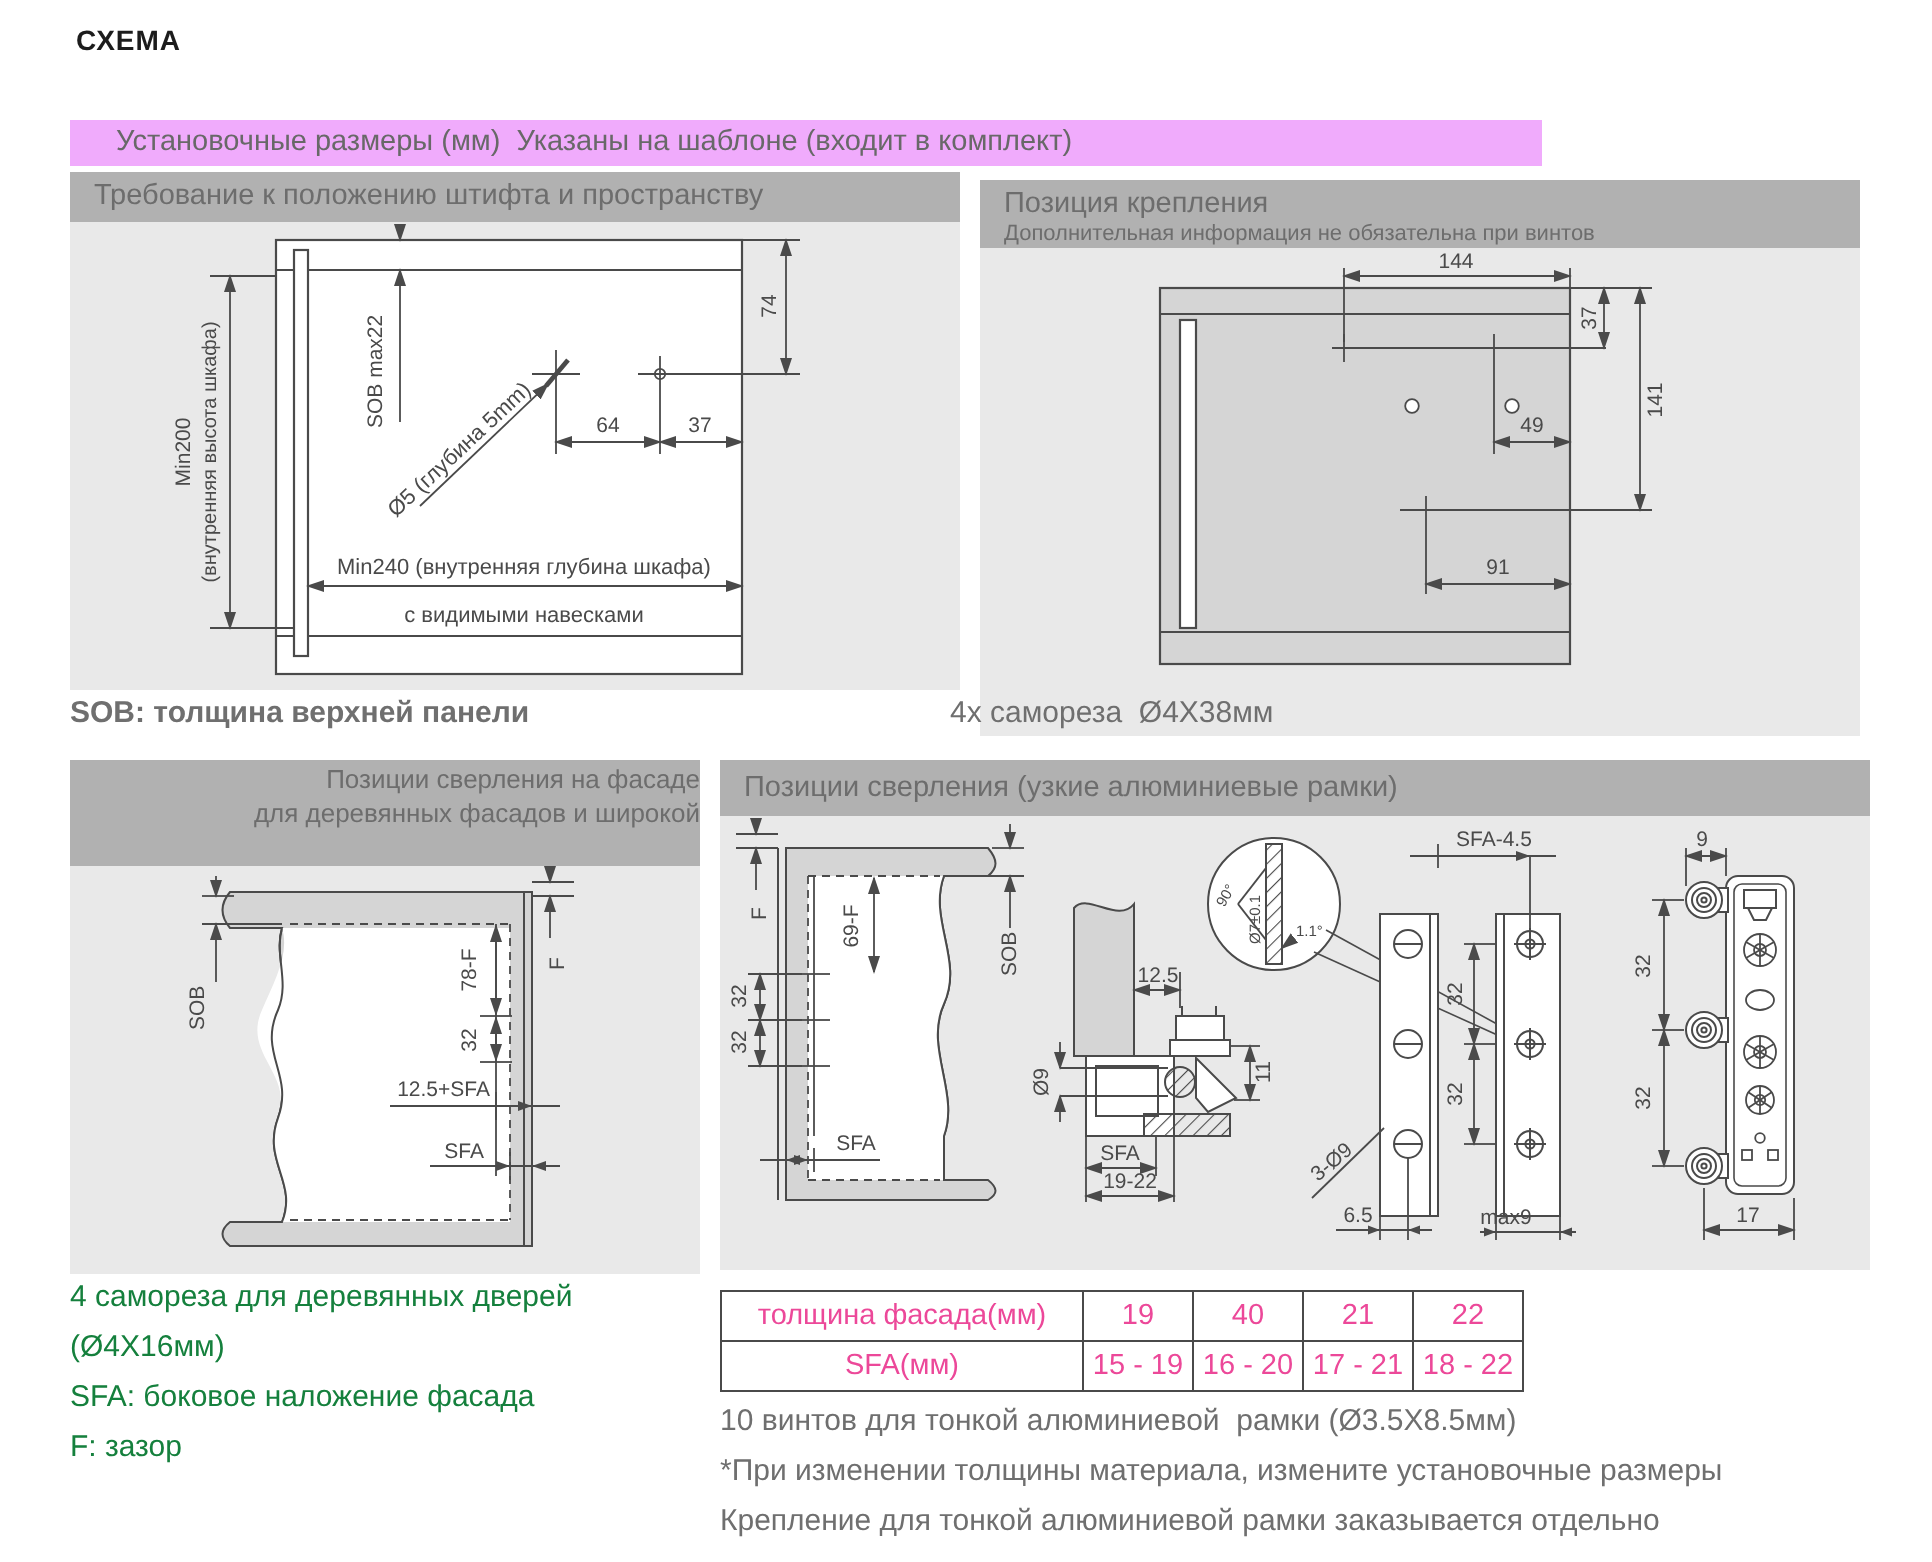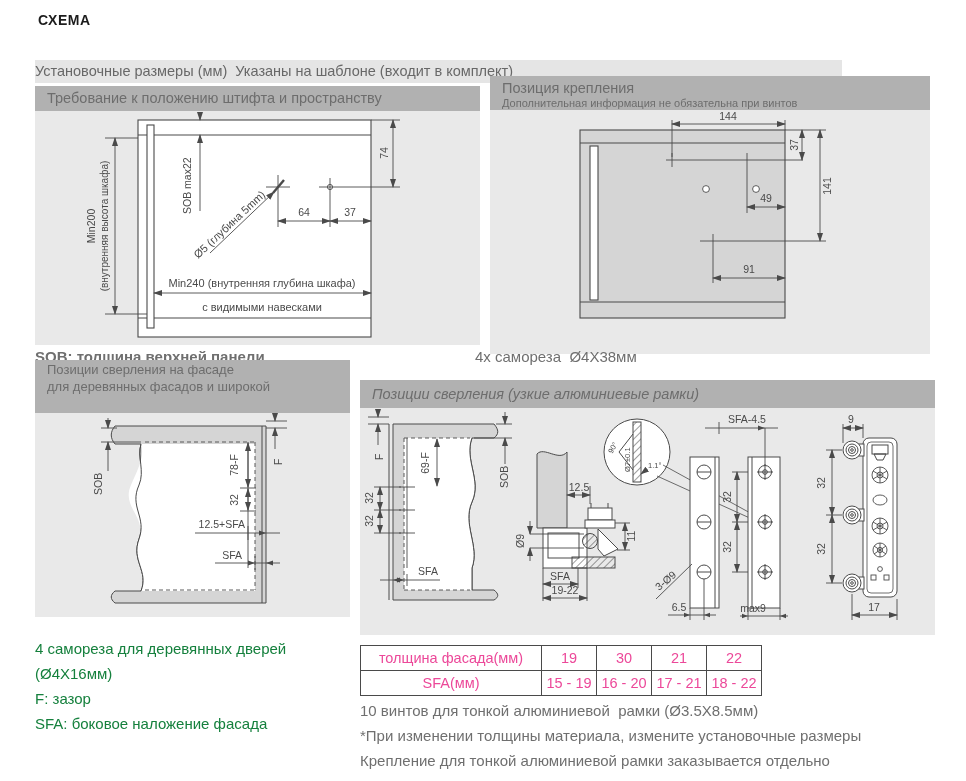--- a/index.html
+++ b/index.html
@@ -1,37 +1,37 @@
 <!DOCTYPE html>
 <html><head>
 <meta charset="utf-8">
 <style>
   html,body{margin:0;padding:0;background:#fff;}
   .page{position:relative;width:966px;height:781px;background:#fff;
         font-family:"Liberation Sans", sans-serif;overflow:hidden;}
   .page-title{position:absolute;left:38px;top:12px;font-size:14px;font-weight:bold;color:#1c1c1c;letter-spacing:.5px;}
-  .topbar{position:absolute;left:35px;top:60px;width:807px;height:23px;background:#e5e5e5;
-          color:#686868;font-size:14.5px;line-height:23px;padding-left:0;box-sizing:border-box;white-space:pre;}
+  .topbar{position:absolute;left:35px;top:60px;width:736px;height:23px;background:#f0abfc;
+          color:#686868;font-size:14.5px;line-height:23px;padding-left:23px;box-sizing:border-box;white-space:pre;}
   .panel{position:absolute;}
   .panel .hd{background:#b1b1b1;color:#6d6d6d;box-sizing:border-box;padding:3px 0 0 12px;}
   .panel .hd .t{font-size:14.5px;line-height:18px;}
   .panel .hd .s{font-size:11px;line-height:13px;}
   .panel .bd{background:#e9e9e9;}
   .p-pin{left:35px;top:86px;width:445px;height:259px;}
   .p-pin .hd{height:25px;padding-left:12px;}
   .p-pin .bd{height:234px;}
-  .p-mount{left:490px;top:76px;width:440px;height:259px;}
+  .p-mount{left:490px;top:90px;width:440px;height:259px;}
   .p-mount .hd{height:34px;}
   .p-mount .bd{height:244px;}
-  .p-wood{left:35px;top:360px;width:315px;height:257px;}
+  .p-wood{left:35px;top:380px;width:315px;height:257px;text-align:right;}
   .p-wood .hd{height:53px;padding-top:2px;}
   .p-wood .hd .t{font-size:13px;line-height:16.5px;}
   .p-wood .bd{height:204px;}
   .p-alu{left:360px;top:380px;width:575px;height:255px;}
-  .p-alu .hd{height:28px;padding-top:5px;font-style:italic;}
+  .p-alu .hd{height:28px;padding-top:5px;}
   .p-alu .bd{height:227px;}
   .cap{position:absolute;font-size:15px;color:#6f6f6f;white-space:pre;}
   .cap1l{left:35px;top:348px;font-weight:bold;}
   .cap1r{left:475px;top:348px;}
   .wood-caps{position:absolute;left:35px;top:640px;width:330px;font-size:15px;color:#15803d;}
   .wood-caps div{margin-bottom:7px;line-height:18px;}
   .alu-table{position:absolute;left:360px;top:645px;border-collapse:collapse;}
   .alu-table td{border:1.5px solid #4a4a4a;color:#ec4899;font-size:14.5px;text-align:center;
                 height:24px;padding:0;}
   .alu-table td.lbl{width:180px;}
@@ -491,30 +491,30 @@
           <text transform="translate(465,141) rotate(-90)" text-anchor="middle">32</text>
           <text x="514" y="203" text-anchor="middle">17</text>
         </g>
       </svg>
     </div>
   </div>
 
   <div class="wood-caps">
     <div>4 самореза для деревянных дверей</div>
     <div>(Ø4X16мм)</div>
+    <div>SFA: боковое наложение фасада</div>
     <div>F: зазор</div>
-    <div>SFA: боковое наложение фасада</div>
   </div>
 
   <table class="alu-table">
     <tbody>
         <tr>
       <td class="lbl">толщина фасада(мм)</td>
       <td class="v">19</td>
-      <td class="v">30</td>
+      <td class="v">40</td>
       <td class="v">21</td>
       <td class="v">22</td>
     </tr>
     <tr>
       <td class="lbl">SFA(мм)</td>
       <td class="v">15 - 19</td>
       <td class="v">16 - 20</td>
       <td class="v">17 - 21</td>
       <td class="v">18 - 22</td>
     </tr>

